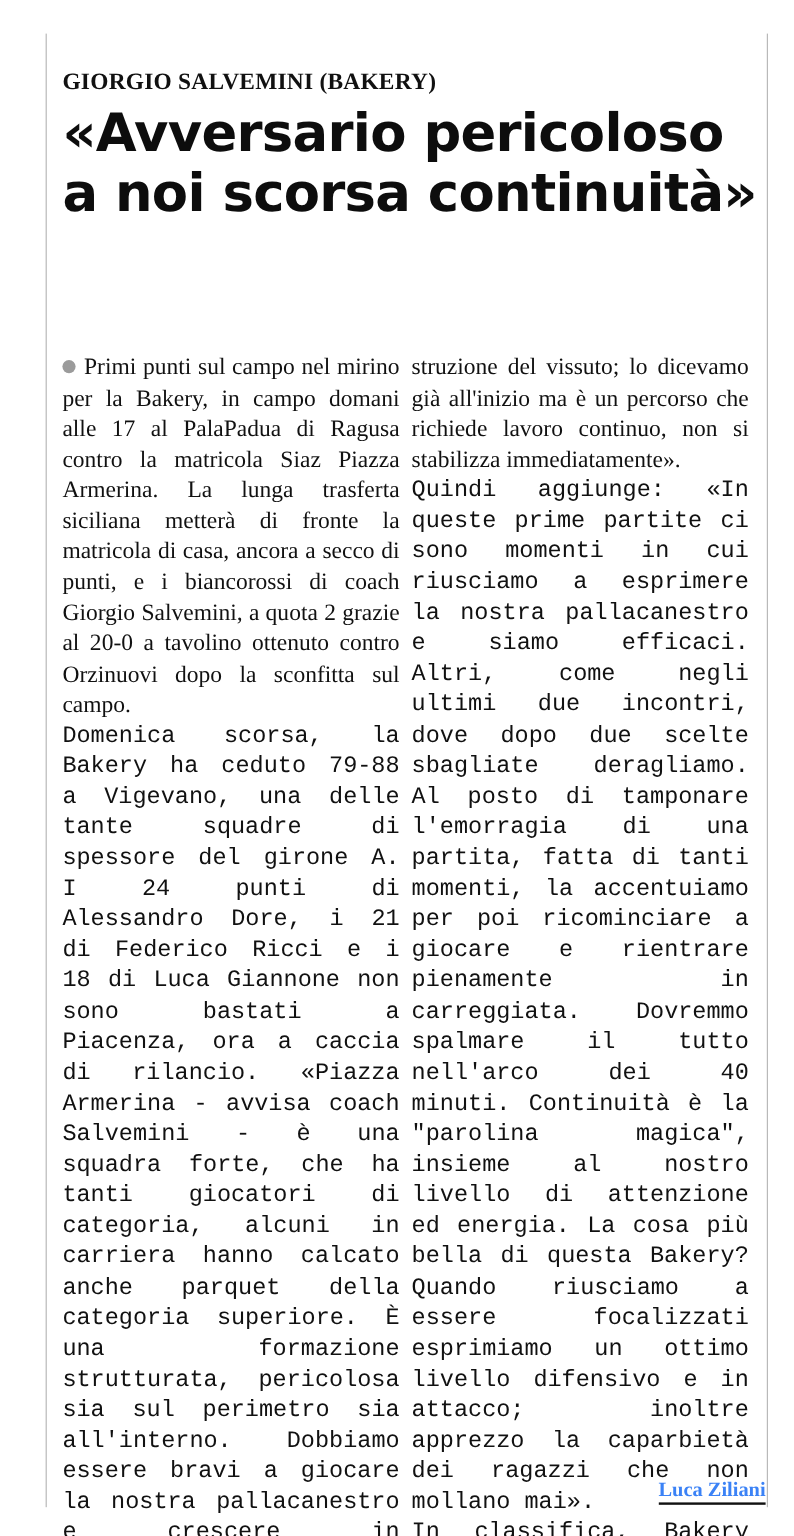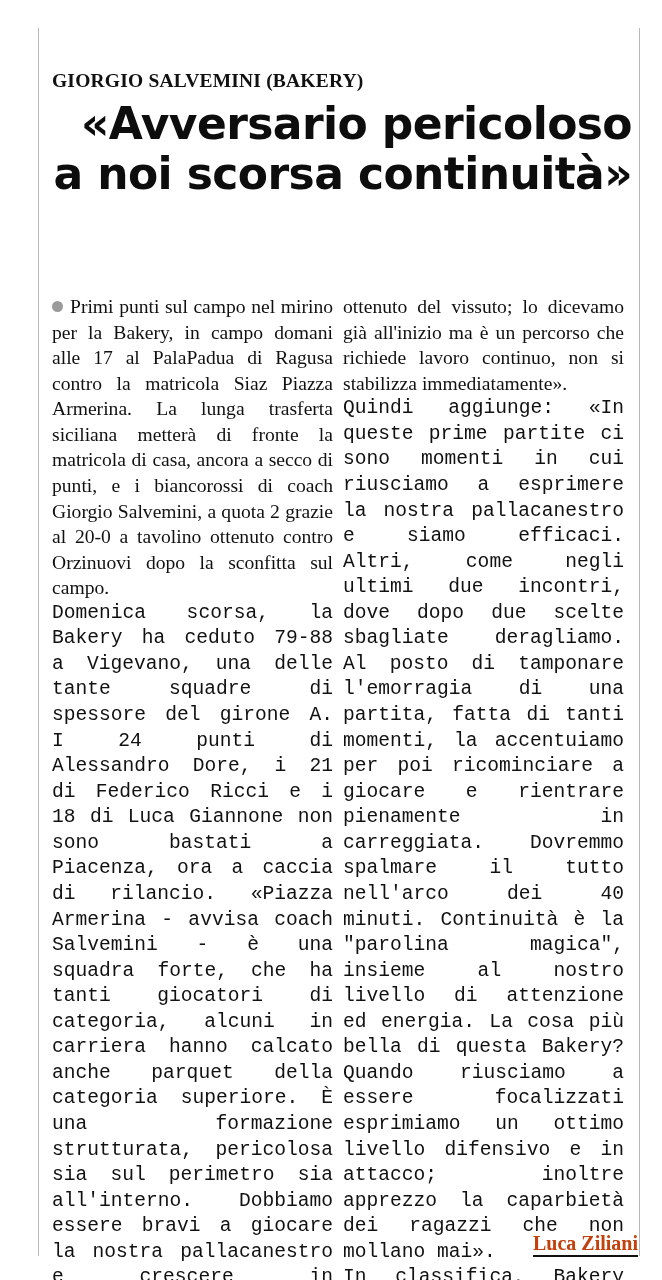--- a/index.html
+++ b/index.html
@@ -35,41 +35,41 @@
     position: absolute;
     right: 22px;
     top: 28px;
     width: 1px;
     height: 1228px;
     background: #b9b9b9;
   }
   .content {
     position: absolute;
     left: 52px;
-    top: 52px;
+    top: 40px;
     width: 584px;
   }
   .kicker {
     font-family: "Liberation Serif", serif;
     font-weight: bold;
     font-size: 19.5px;
     letter-spacing: 0.2px;
     color: #111;
     margin: 18px 0 8px 0;
     line-height: 1.1;
   }
   .headline {
     font-family: "DejaVu Sans", sans-serif;
     font-weight: bold;
     font-size: 44px;
     line-height: 1.12;
     letter-spacing: -0.6px;
     color: #0d0d0d;
     margin: 4px 0 0 0;
-    text-align: right;
+    text-align: left;
     width: 580px;
   }
   .headline .line {
     display: block;
     white-space: nowrap;
   }
   .columns {
     position: absolute;
     left: 52px;
     top: 294px;
@@ -103,22 +103,22 @@
     background: #9b9b9b;
     margin-right: 7px;
     vertical-align: 1px;
   }
   .byline {
     position: absolute;
     right: 24px;
     top: 1232px;
     font-family: "Liberation Serif", serif;
     font-weight: bold;
-    font-size: 20px;
-    color: #c2410c;
+    font-size: 17px;
+    color: #3b82f6;
     text-align: right;
   }
   .byline .underline {
     display: inline-block;
     border-bottom: 2px solid #111;
     padding-bottom: 0px;
   }
 </style>
 </head>
 <body>
@@ -135,21 +135,21 @@
       <span class="line">a noi scorsa continuità»</span>
     </h1>
   </div>
 
   <div class="columns">
     <div class="col">
       <p><span class="bullet"></span><span>Primi punti sul campo nel mirino per la Bakery, in campo domani alle 17 al PalaPadua di Ragusa contro la matricola Siaz Piazza Armerina. La lunga trasferta siciliana metterà di fronte la matricola di casa, ancora a secco di punti, e i biancorossi di coach Giorgio Salvemini, a quota 2 grazie al 20-0 a tavolino ottenuto contro Orzinuovi dopo la sconfitta sul campo.</span></p>
       <p>Domenica scorsa, la Bakery ha ceduto 79-88 a Vigevano, una delle tante squadre di spessore del girone A. I 24 punti di Alessandro Dore, i 21 di Federico Ricci e i 18 di Luca Giannone non sono bastati a Piacenza, ora a caccia di rilancio. «Piazza Armerina - avvisa coach Salvemini - è una squadra forte, che ha tanti giocatori di categoria, alcuni in carriera hanno calcato anche parquet della categoria superiore. È una formazione strutturata, pericolosa sia sul perimetro sia all'interno. Dobbiamo essere bravi a giocare la nostra pallacanestro e crescere in continuità, non giocando a sprazzi nell'arco della partita. Stiamo portando avanti il nostro percorso di crescita e di conoscenza, oltre che di co-</p>
     </div>
     <div class="col">
-      <p>ottenuto del vissuto; lo dicevamo già all'inizio ma è un percorso che richiede lavoro continuo, non si stabilizza immediatamente».</p>
+      <p>struzione del vissuto; lo dicevamo già all'inizio ma è un percorso che richiede lavoro continuo, non si stabilizza immediatamente».</p>
       <p>Quindi aggiunge: «In queste prime partite ci sono momenti in cui riusciamo a esprimere la nostra pallacanestro e siamo efficaci. Altri, come negli ultimi due incontri, dove dopo due scelte sbagliate deragliamo. Al posto di tamponare l'emorragia di una partita, fatta di tanti momenti, la accentuiamo per poi ricominciare a giocare e rientrare pienamente in carreggiata. Dovremmo spalmare il tutto nell'arco dei 40 minuti. Continuità è la "parolina magica", insieme al nostro livello di attenzione ed energia. La cosa più bella di questa Bakery? Quando riusciamo a essere focalizzati esprimiamo un ottimo livello difensivo e in attacco; inoltre apprezzo la caparbietà dei ragazzi che non mollano mai».</p>
       <p>In classifica, Bakery appaiata a quota 3 a Fidenza, Desio e San Vendemiano, mentre Piazza Armerina chiude la graduatoria con Lumezzane, Monferrato e Agrigento.</p>
     </div>
   </div>
 
   <div class="byline">
     <span class="underline">Luca Ziliani</span>
   </div>
 
 </div>

